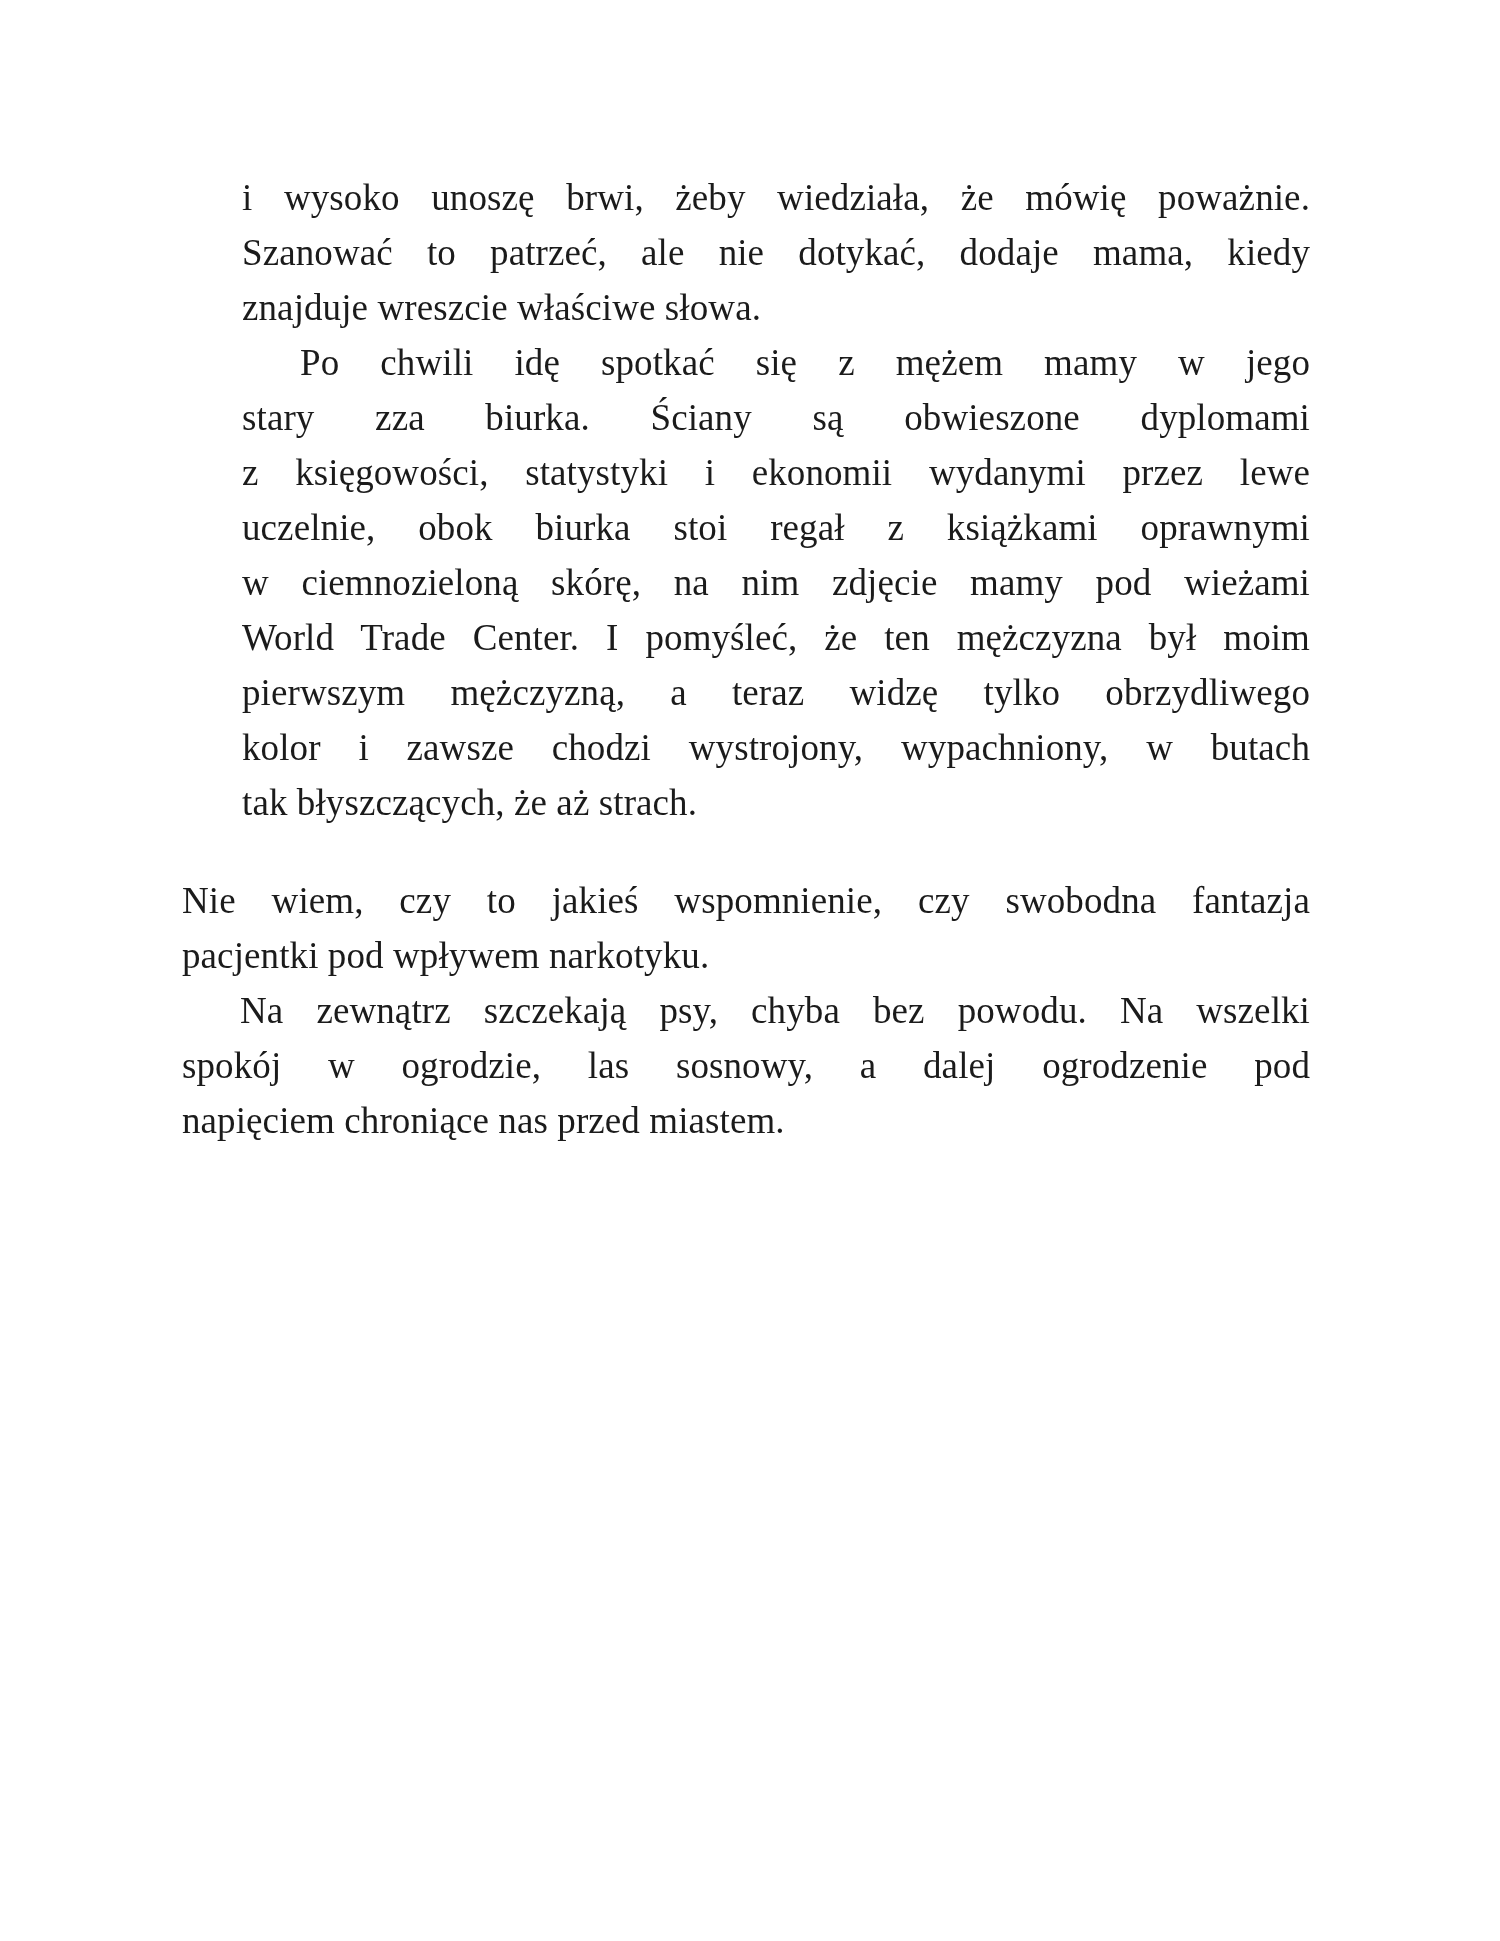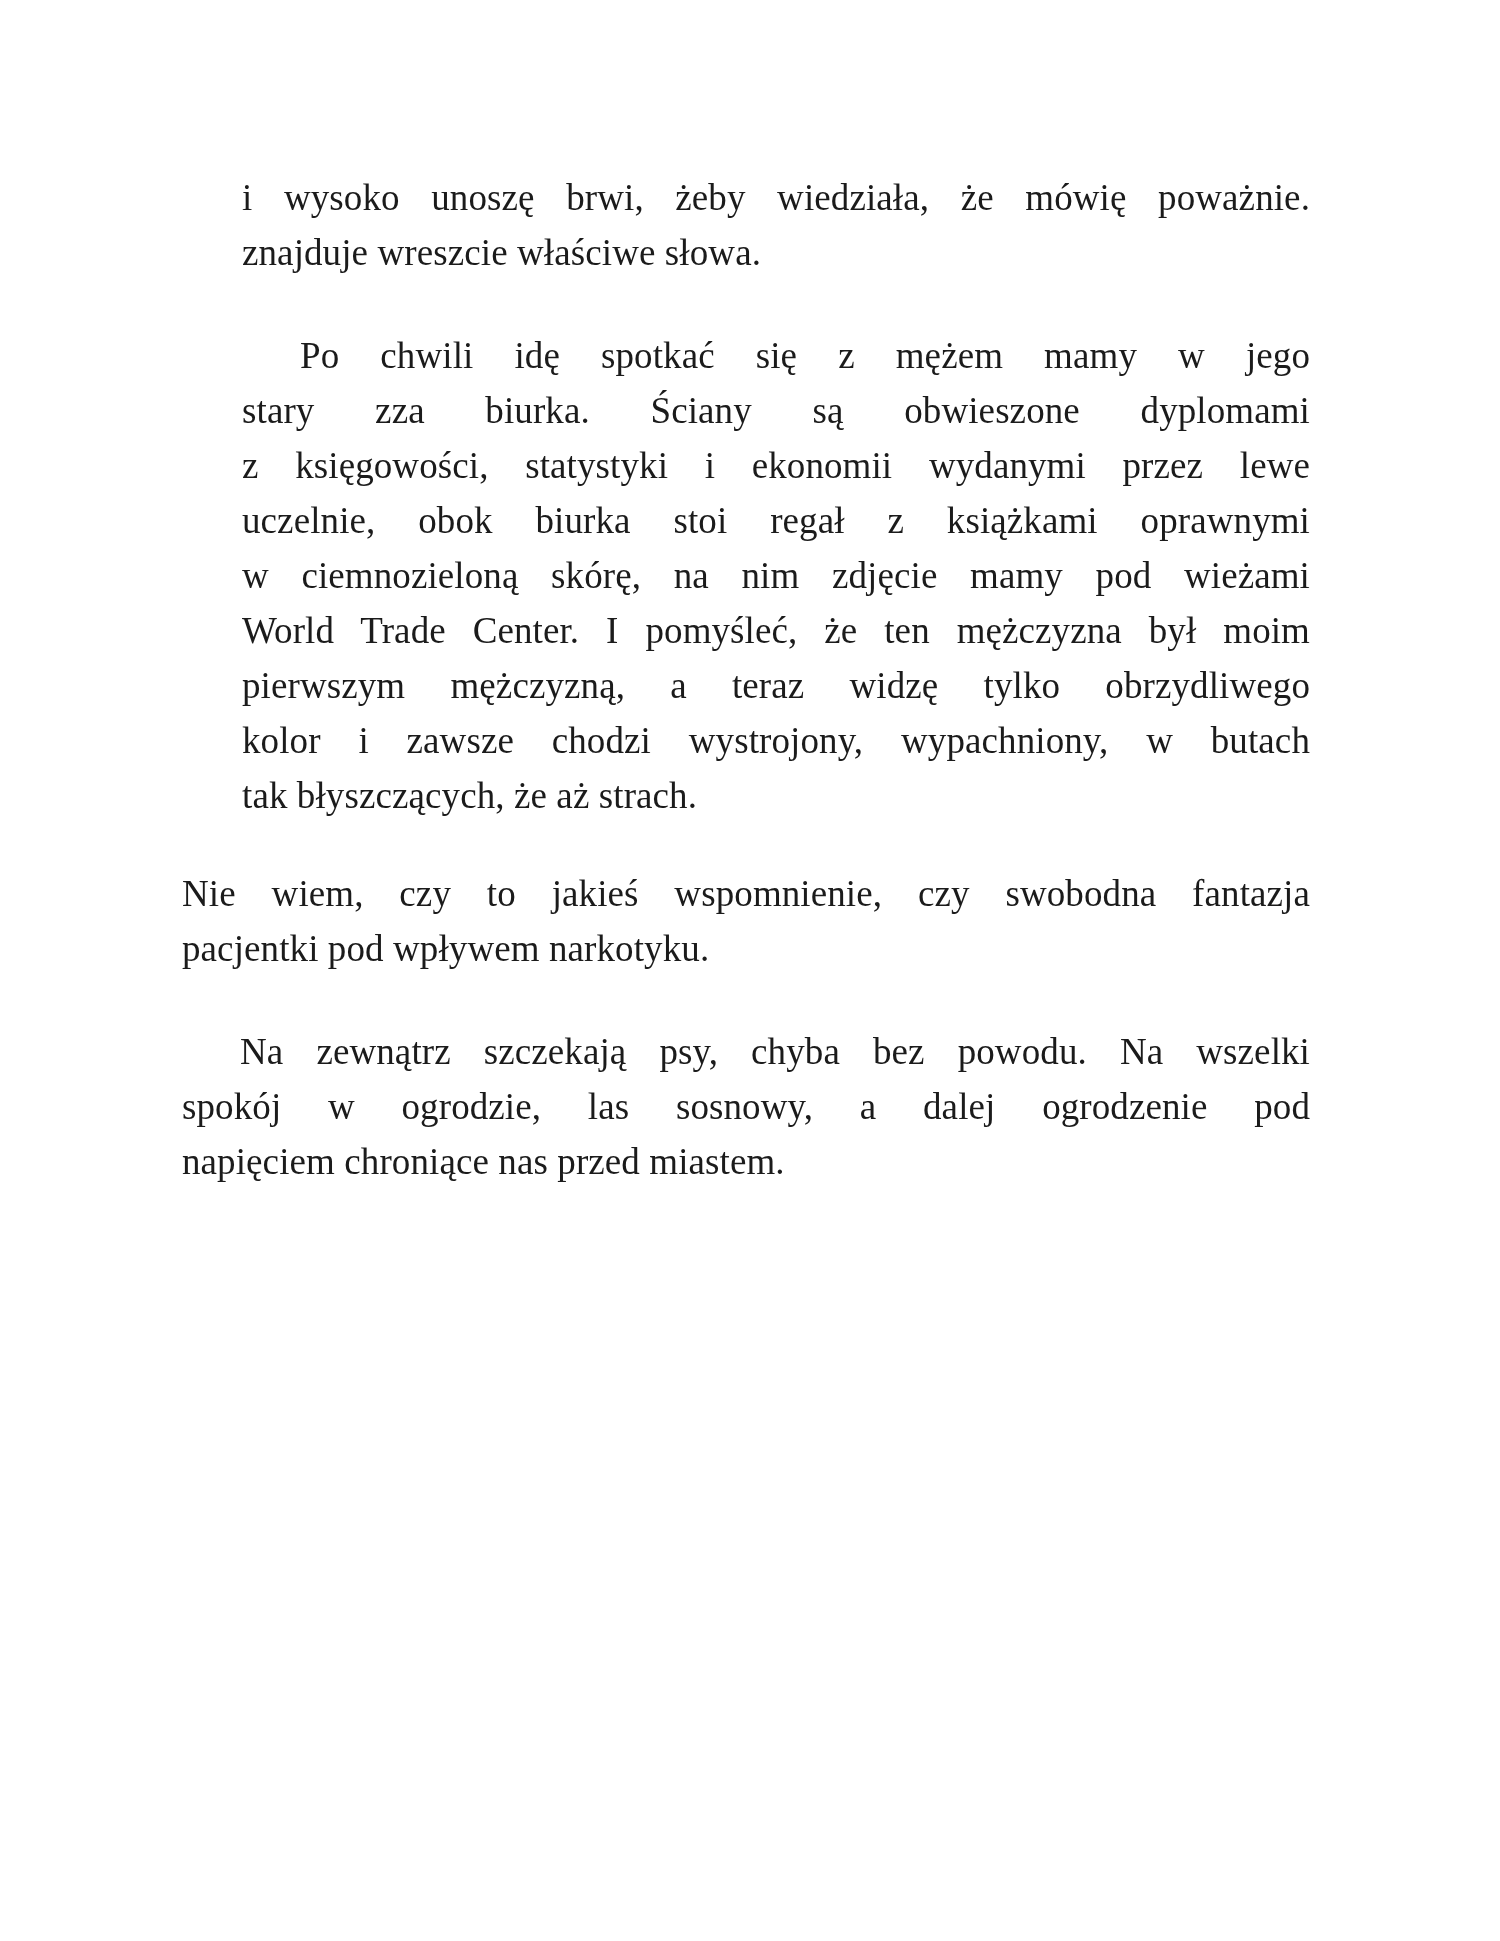--- a/index.html
+++ b/index.html
@@ -23,21 +23,21 @@
     font-size: 37px;
     line-height: 55px;
     color: #1b1b1b;
     letter-spacing: 0.1px;
   }
   .block { margin: 0; }
   .block.quote {
     margin-left: 60px; 
   }
   .para { margin: 0; }
-  .para.indent .line:first-child { text-indent: 58px; margin-top: 48px; }
+  .para.indent .line:first-child { text-indent: 58px; }
   .line {
     text-align: justify;
     text-align-last: justify;
     white-space: normal;
     height: 55px;
     overflow: hidden;
   }
   .line.last {
     text-align: center;
     text-align-last: left;
@@ -46,20 +46,21 @@
 </style>
 </head>
 <body>
 
 <div class="page">
   <div class="text-col">
 
     <div class="block quote">
       <div class="para">
           <div class="line">i wysoko unoszę brwi, żeby wiedziała, że mówię poważnie.</div>
+          <div class="line">Szanować to patrzeć, ale nie dotykać, dodaje mama, kiedy</div>
           <div class="line last">znajduje wreszcie właściwe słowa.</div>
         </div>
       <div class="para indent">
           <div class="line">Po chwili idę spotkać się z mężem mamy w jego</div>
           <div class="line">stary zza biurka. Ściany są obwieszone dyplomami</div>
           <div class="line">z księgowości, statystyki i ekonomii wydanymi przez lewe</div>
           <div class="line">uczelnie, obok biurka stoi regał z książkami oprawnymi</div>
           <div class="line">w ciemnozieloną skórę, na nim zdjęcie mamy pod wieżami</div>
           <div class="line">World Trade Center. I pomyśleć, że ten mężczyzna był moim</div>
           <div class="line">pierwszym mężczyzną, a teraz widzę tylko obrzydliwego</div>

